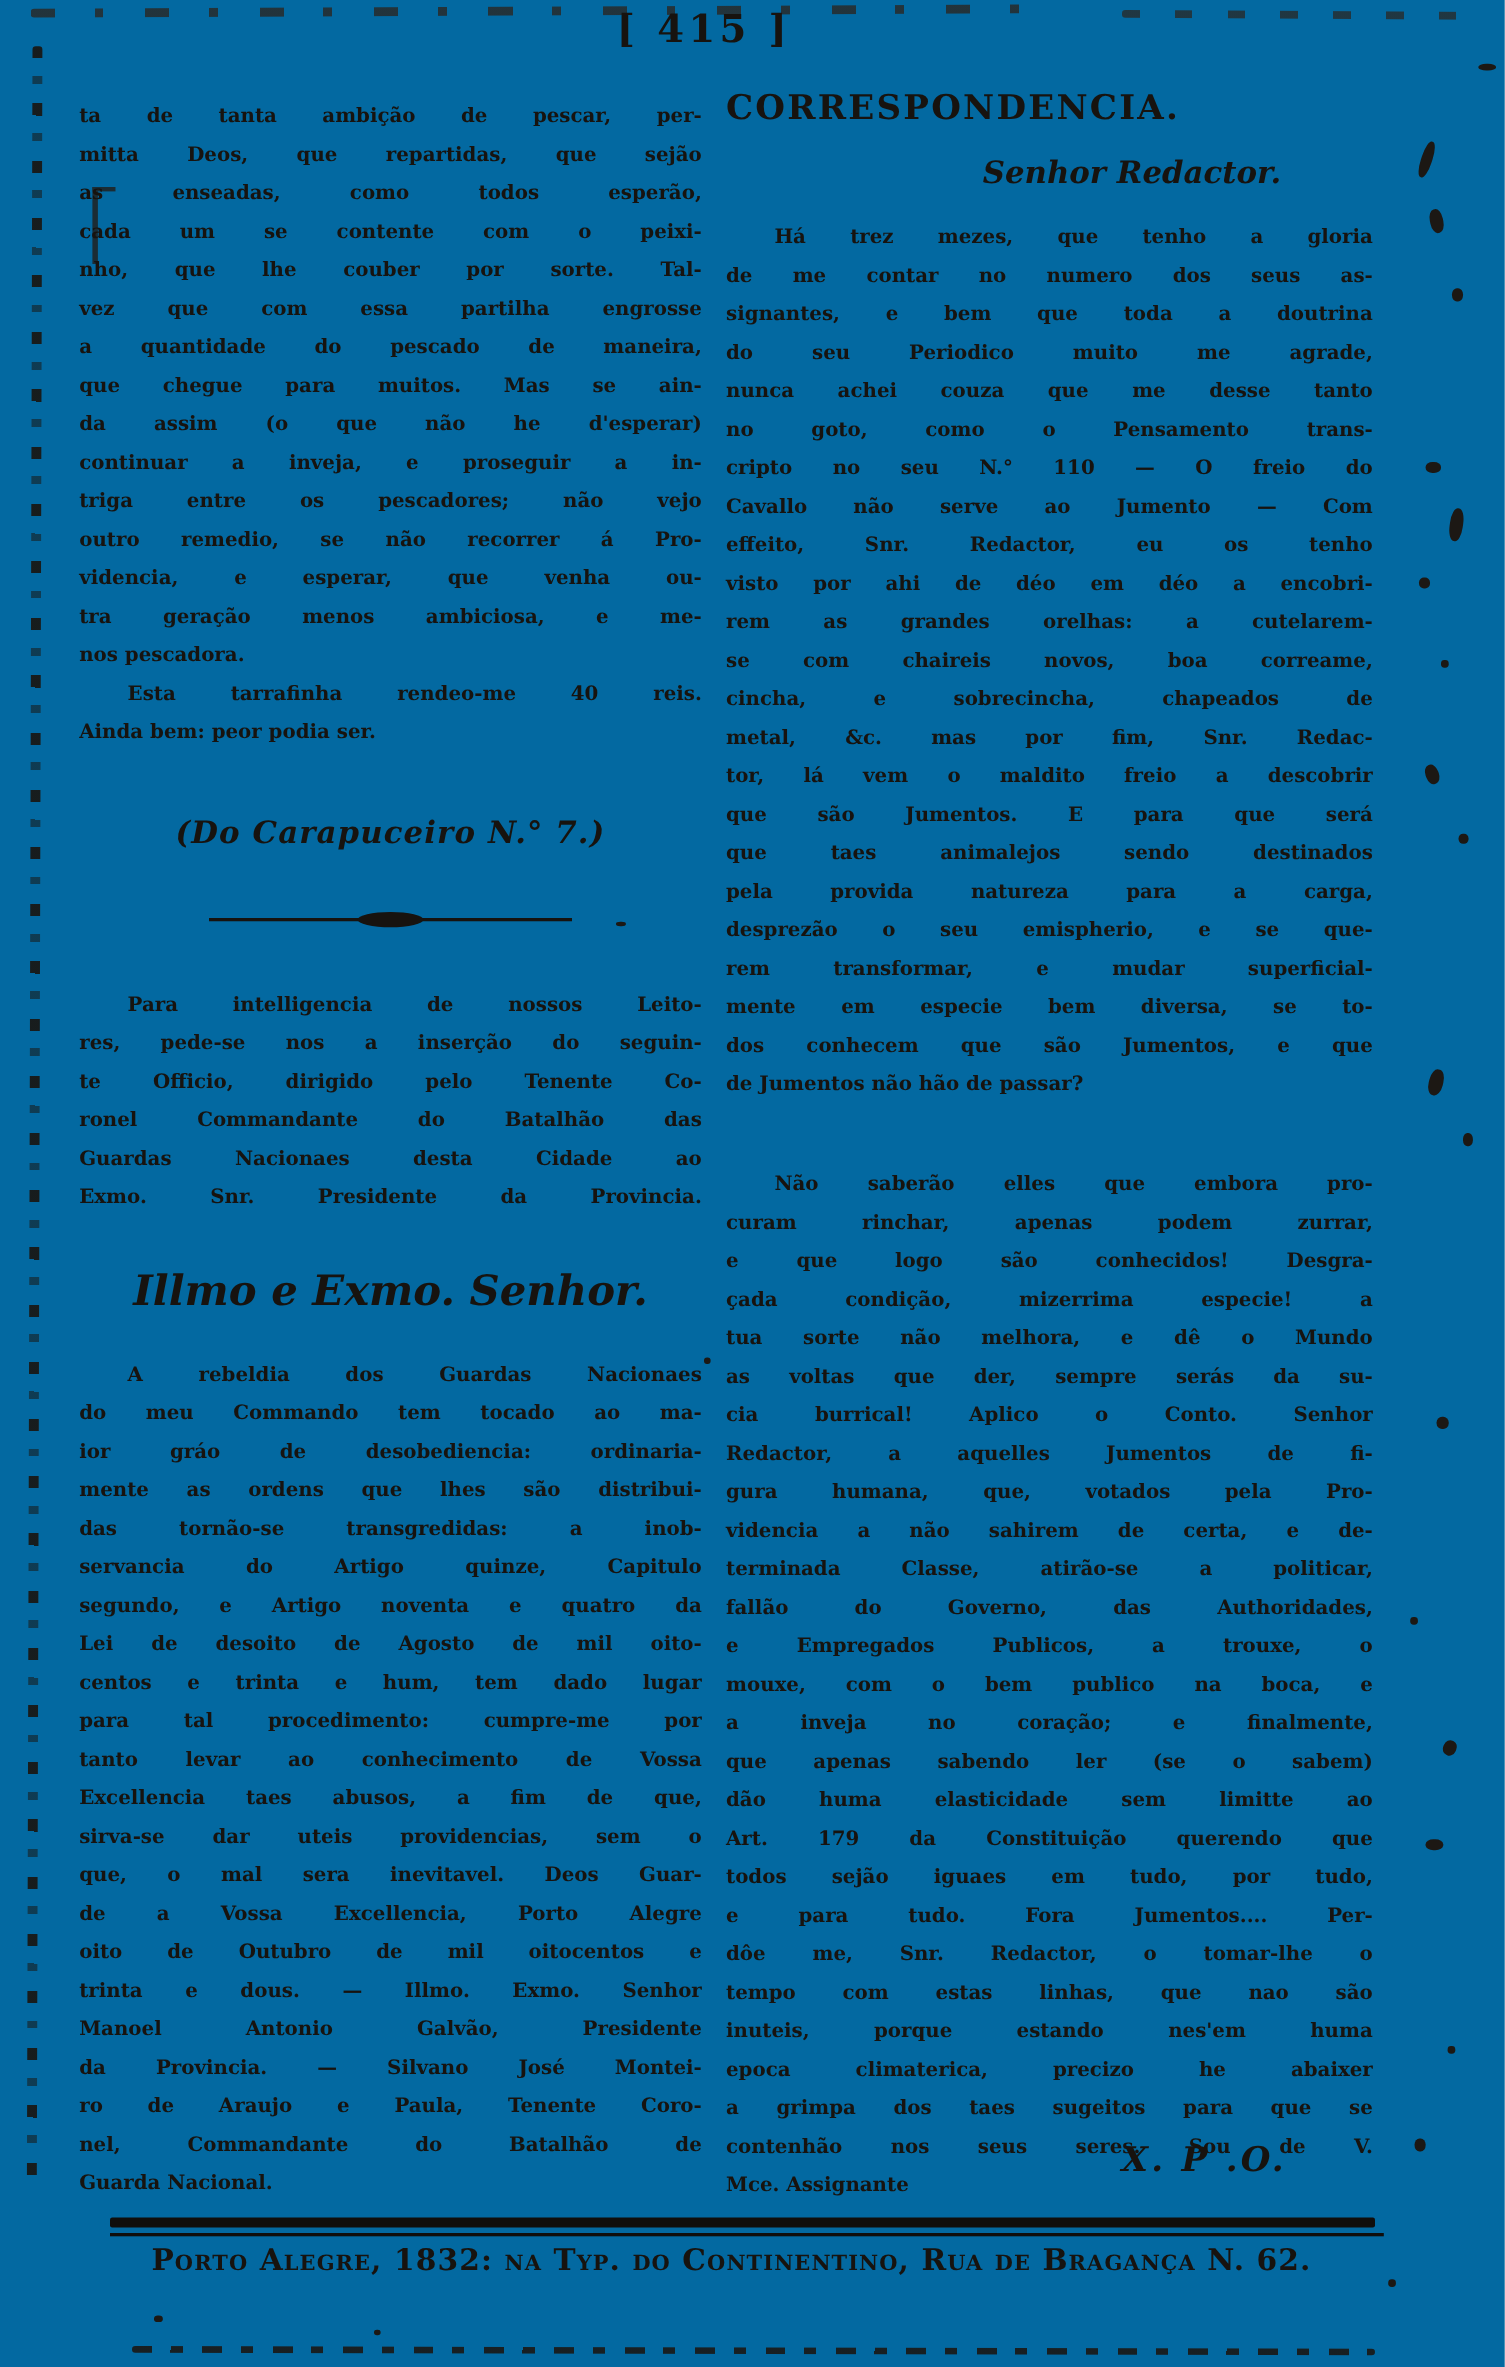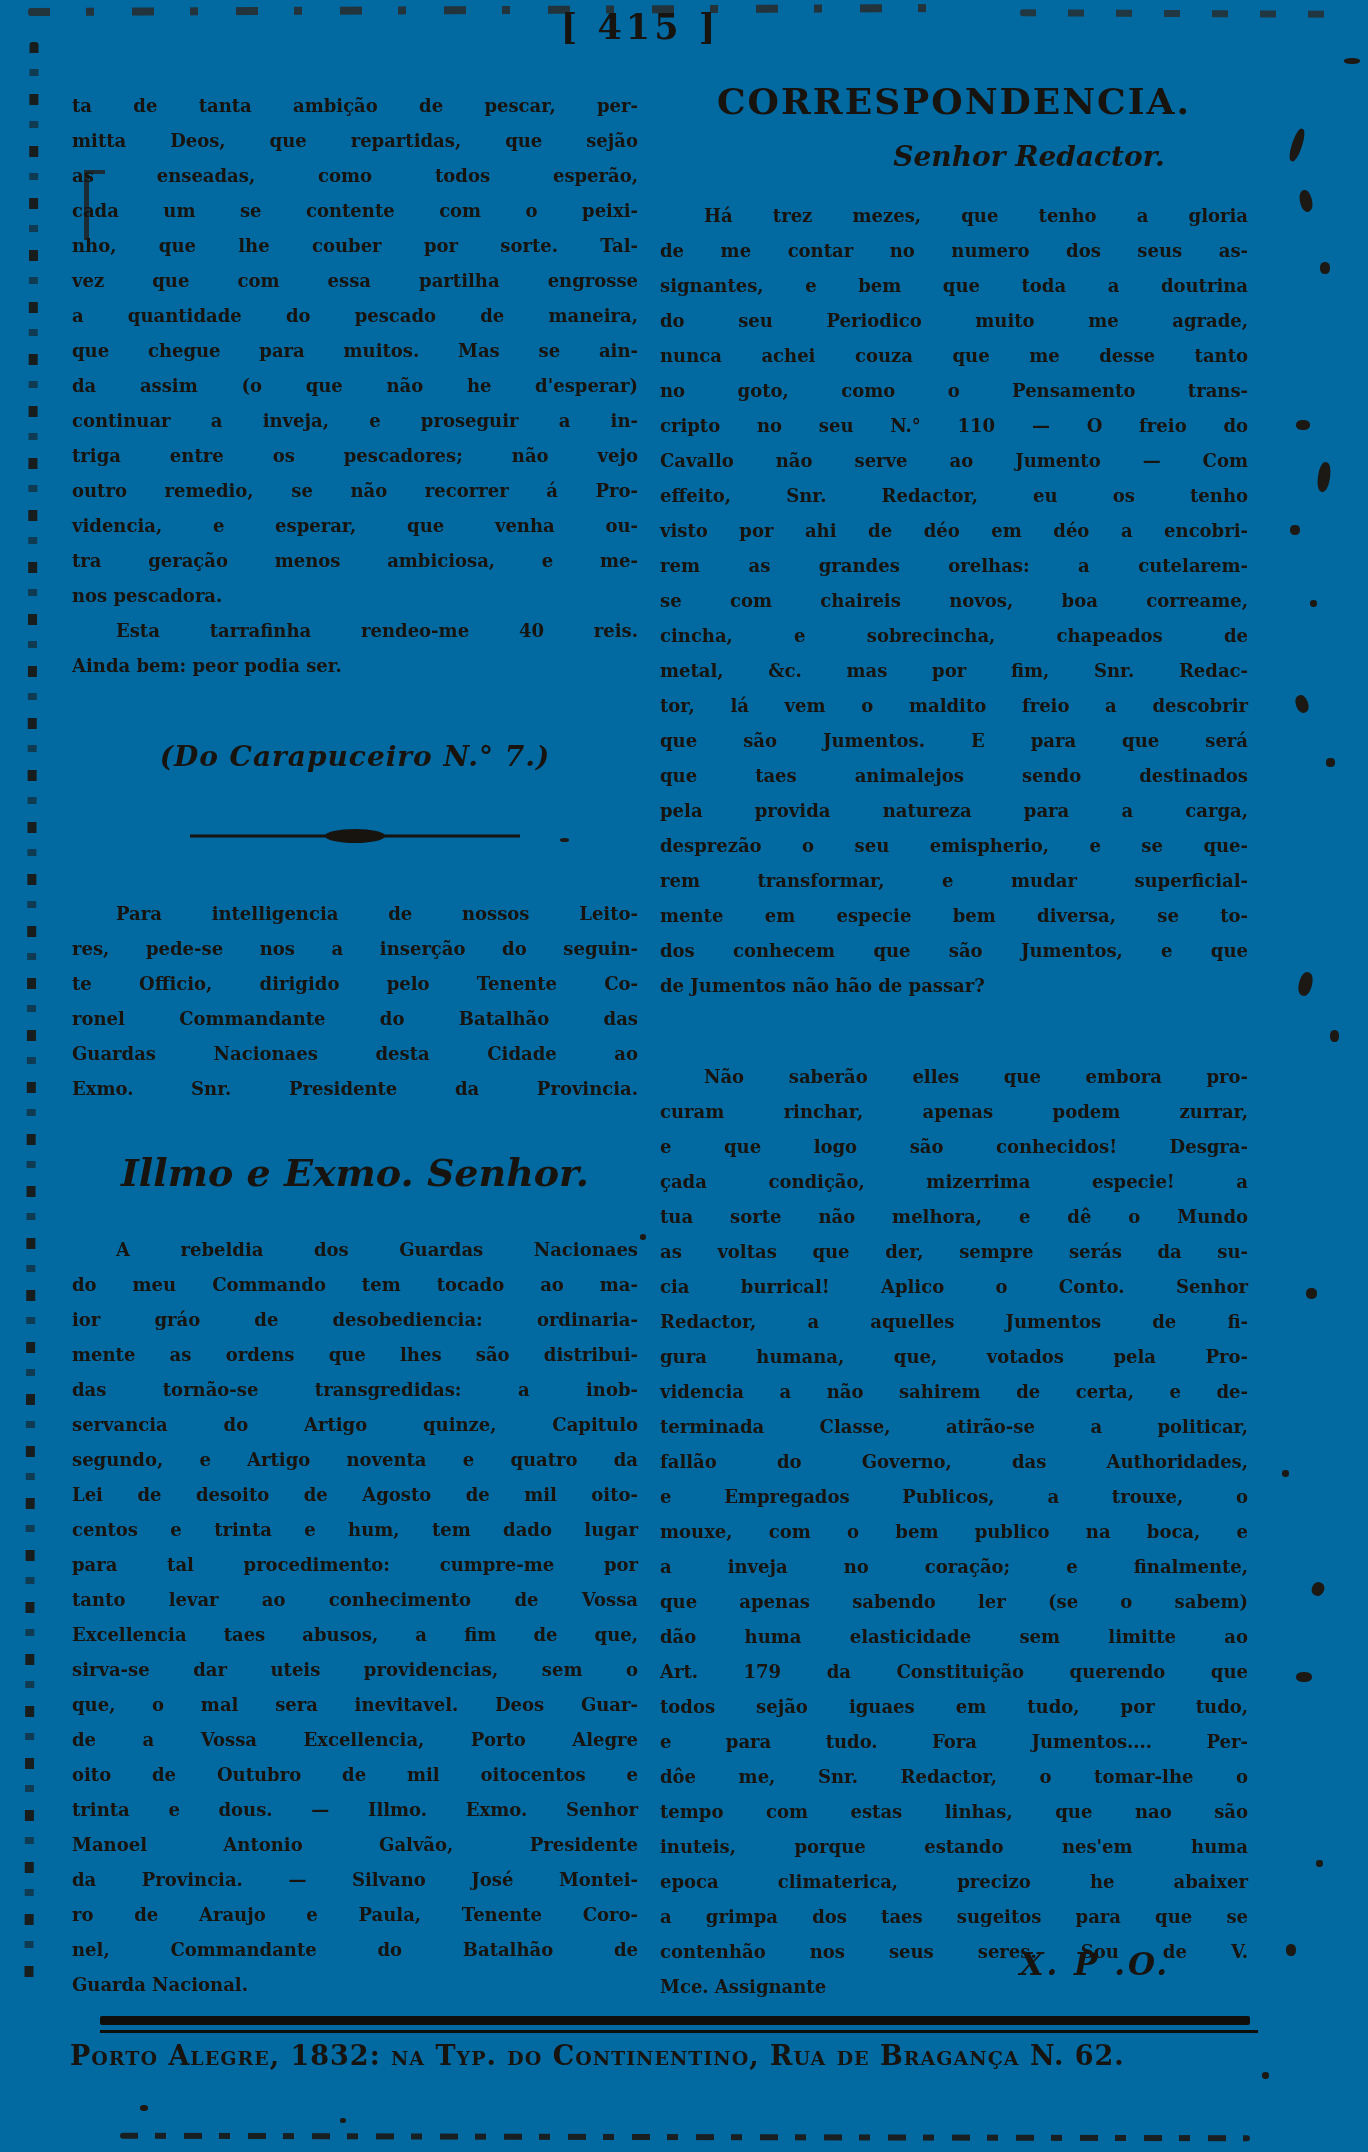--- a/index.html
+++ b/index.html
@@ -14,27 +14,27 @@
   .tline.just { text-align:justify; text-align-last:justify; }
   .indent .tline:first-child { padding-left:44px; }
 
   .page-number { position:absolute; left:500px; top:6px; width:280px;
     text-align:center; font-size:35px; letter-spacing:4px; }
 
   .attribution { position:absolute; text-align:center; font-style:italic;
     font-size:28px; letter-spacing:1px; }
   .salutation { position:absolute; text-align:center; font-style:italic;
     font-size:38px; }
-  .heading { position:absolute; text-align:center; font-size:36px;
+  .heading { position:absolute; text-align:left; font-size:31px;
     letter-spacing:2px; }
   .subheading { position:absolute; text-align:center; font-style:italic;
     font-size:28px; padding-left:150px; box-sizing:border-box; }
   .signature { position:absolute; text-align:right; font-style:italic;
     font-size:31px; letter-spacing:3px; }
-  .footer { position:absolute; font-variant:small-caps;
+  .footer { position:absolute; text-align:center; font-variant:small-caps;
     font-size:27px; letter-spacing:1px; }
 
   .divider { position:absolute; }
   .rule { position:absolute; background:#100e0c; }
   .rule.thick { height:9px; border-radius:2px; }
   .rule.thin { height:3px; }
 
   
   .top-scuffs { position:absolute; left:28px; top:6px; width:930px; height:8px;
     background:repeating-linear-gradient(90deg,#2a2622 0 22px,transparent 22px 58px,#2a2622 58px 66px,transparent 66px 104px);

